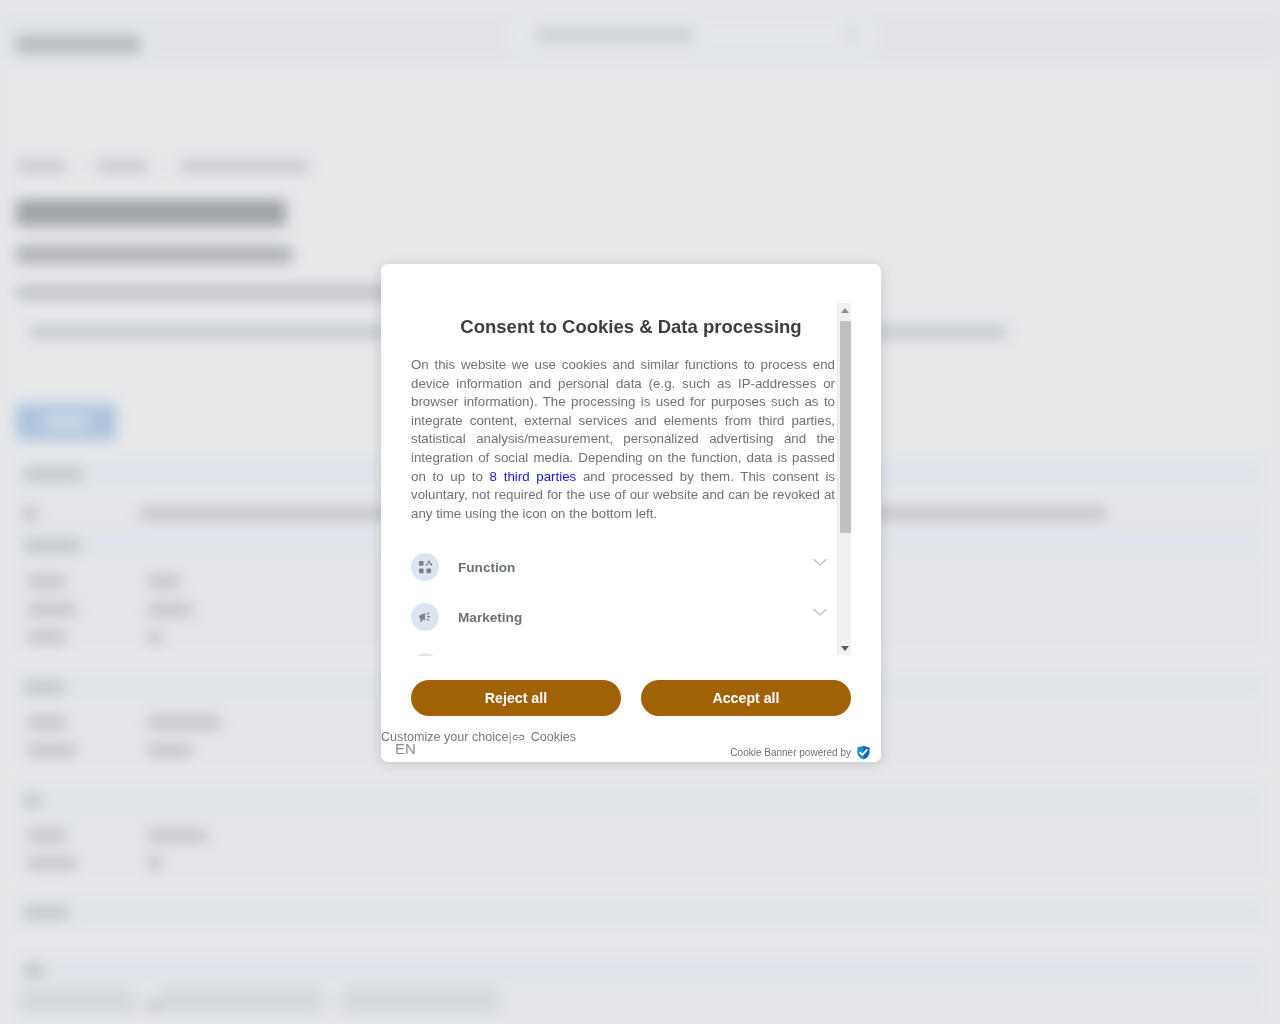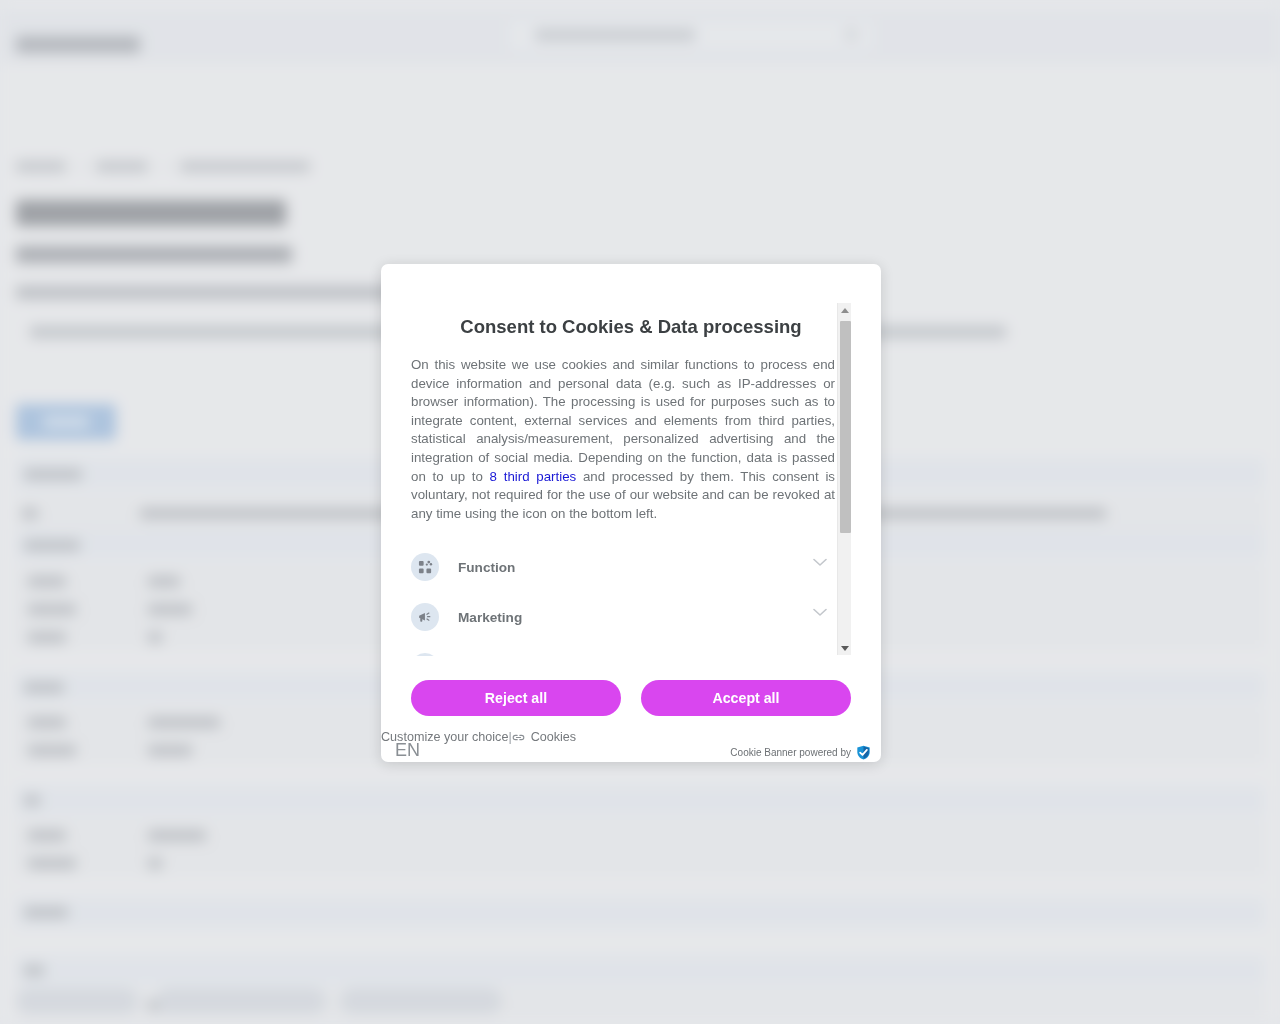--- a/index.html
+++ b/index.html
@@ -183,40 +183,40 @@
 
   
   .btn-row {
     position: absolute; left: 30px; top: 416px;
     width: 440px; display: flex; gap: 20px;
   }
   .btn {
     flex: 1 1 0;
     height: 36px;
     border: none; border-radius: 18px;
-    background: #d946ef;
+    background: #a16207;
     color: #ffffff;
     font-size: 14.2px; font-weight: bold;
     font-family: "Liberation Sans", sans-serif;
     cursor: pointer;
   }
 
   .footer-links {
     position: absolute; left: 0; top: 466px; width: 500px;
     display: flex; align-items: center; justify-content: flex-start;
     font-size: 12.6px; color: #75797d;
   }
   .footer-links .f-link { cursor: pointer; }
   .footer-links .f-sep { color: #9aa0a6; }
   .f-cookies { display: inline-flex; align-items: center; gap: 6px; }
   .f-cookies svg { display: block; }
 
   .lang {
     position: absolute; left: 14px; top: 476px;
-    font-size: 18px; color: #8a8f94;
+    font-size: 15px; color: #8a8f94;
     cursor: pointer;
   }
 
   .powered {
     position: absolute; right: 10px; top: 481px;
     display: flex; align-items: center; gap: 5px;
     font-size: 10px; color: #6c7074;
   }
   .powered svg { display: block; }
 </style>

